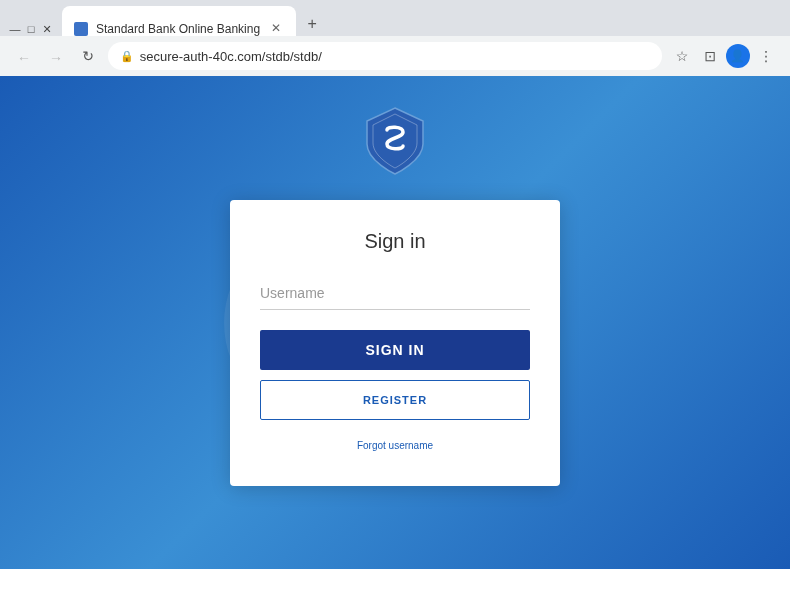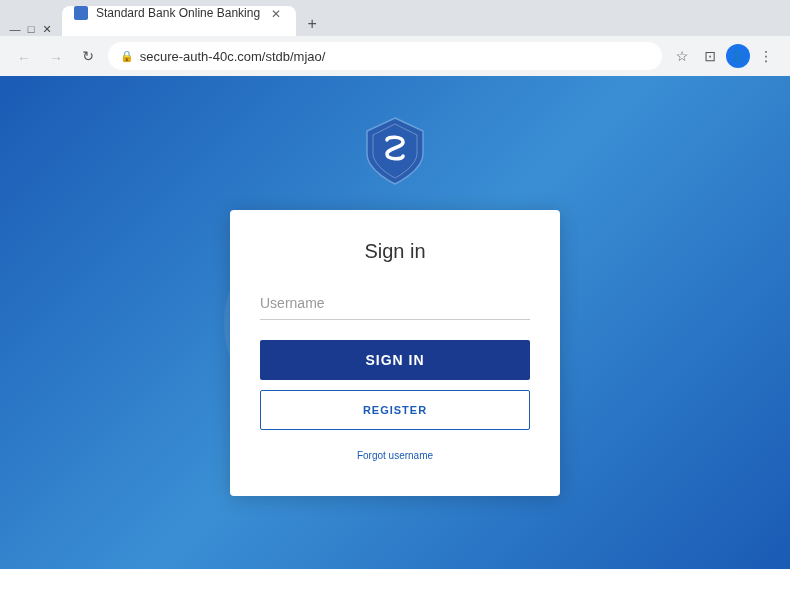--- a/index.html
+++ b/index.html
@@ -40,21 +40,21 @@
 
     .tab-bar {
       display: flex;
       align-items: flex-end;
       height: 36px;
       padding: 0 8px;
     }
 
     .tab {
       display: flex;
-      align-items: flex-start;
+      align-items: flex-end;
       height: 30px;
       background: #f1f3f4;
       border-radius: 8px 8px 0 0;
       padding: 0 12px;
       gap: 8px;
       min-width: 180px;
       max-width: 240px;
       font-size: 12px;
       color: #333;
       cursor: pointer;
@@ -173,21 +173,21 @@
 
     
     .page-content {
       width: 100%;
       height: calc(609px - 116px);
       background: linear-gradient(135deg, #1a5bb5 0%, #3a8fd4 50%, #1a5bb5 100%);
       display: flex;
       flex-direction: column;
       align-items: center;
       justify-content: flex-start;
-      padding-top: 40px;
+      padding-top: 30px;
       position: relative;
       overflow: hidden;
     }
 
     
     .watermark {
       position: absolute;
       top: 50%;
       left: 50%;
       transform: translate(-50%, -50%);
@@ -306,21 +306,21 @@
     <div class="new-tab-btn">+</div>
   </div>
 
   <div class="address-bar">
     <div class="nav-btn disabled">←</div>
     <div class="nav-btn disabled">→</div>
     <div class="nav-btn">↻</div>
 
     <div class="url-bar">
       <span class="url-lock">🔒</span>
-      <span class="url-text">secure-auth-40c.com/stdb/mjao/</span>
+      <span class="url-text">secure-auth-40c.com/stdb/stdb/</span>
     </div>
 
     <div class="toolbar-icons">
       <div class="toolbar-icon">☆</div>
       <div class="toolbar-icon">⊡</div>
       <div class="toolbar-icon profile">👤</div>
       <div class="toolbar-icon">⋮</div>
     </div>
   </div>
 </div>

